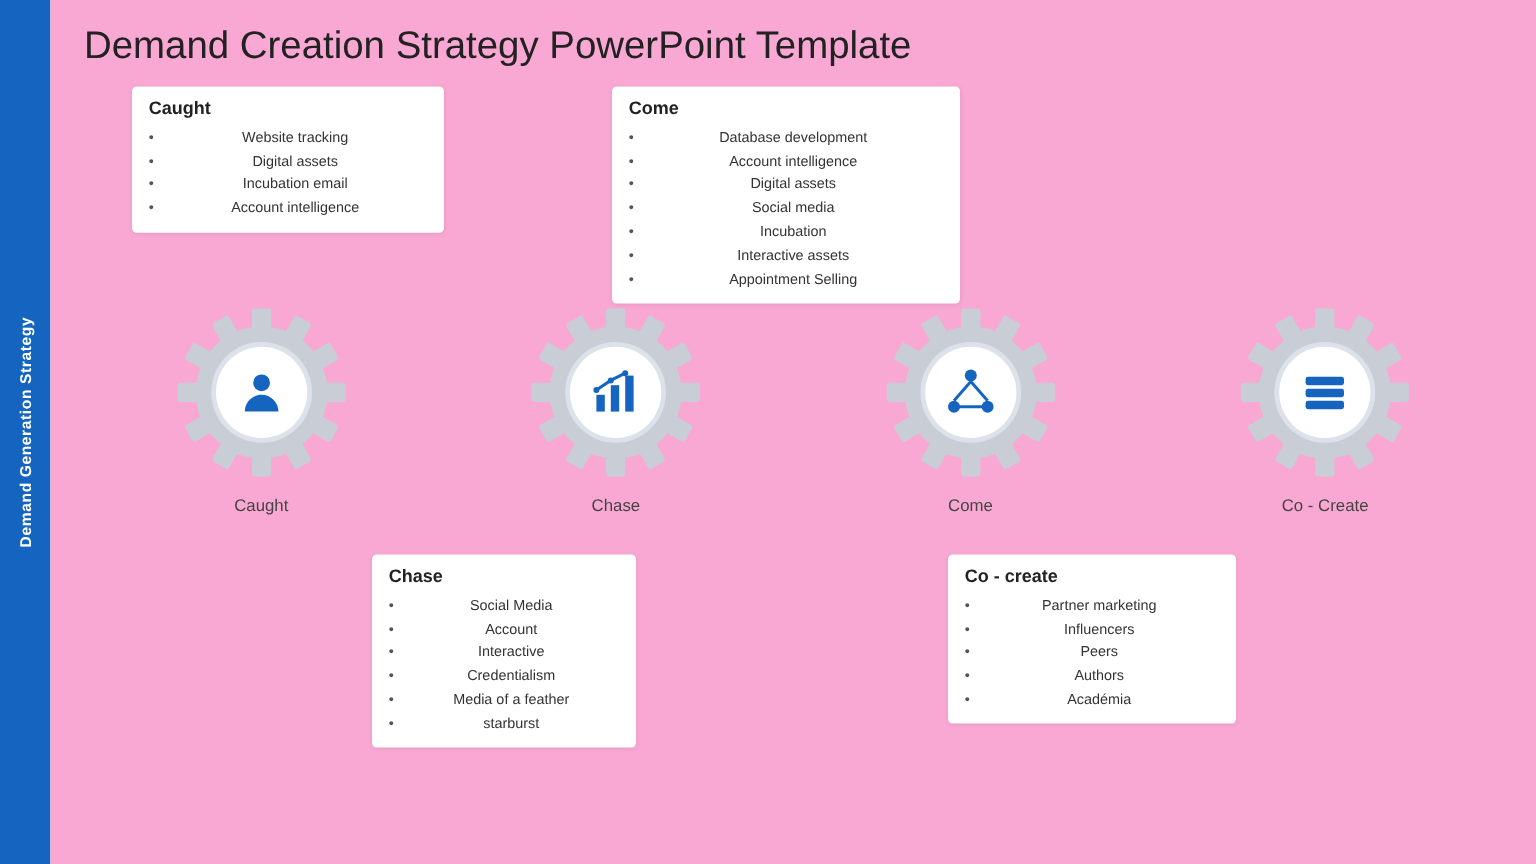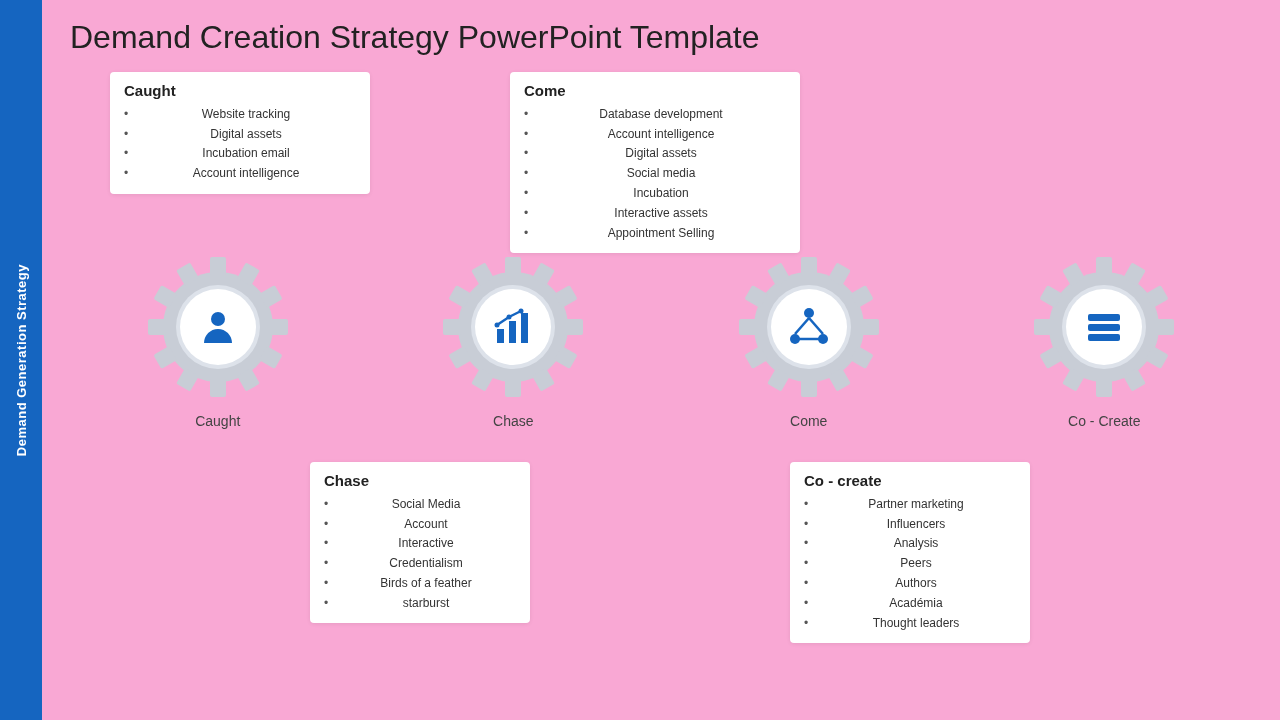--- a/index.html
+++ b/index.html
@@ -353,32 +353,30 @@
       </div>
     </div>
 
     <div class="box-chase-bottom">
       <div class="box-title">Chase</div>
       <ul class="box-list">
         <li>Social Media</li>
         <li>Account</li>
         <li>Interactive</li>
         <li>Credentialism</li>
-        <li>Birds of a feather</li>
+        <li>Media of a feather</li>
         <li>starburst</li>
       </ul>
     </div>
 
     <div class="box-cocreate-bottom">
       <div class="box-title">Co - create</div>
       <ul class="box-list">
         <li>Partner marketing</li>
         <li>Influencers</li>
-        <li>Analysis</li>
         <li>Peers</li>
         <li>Authors</li>
         <li>Académia</li>
-        <li>Thought leaders</li>
       </ul>
     </div>
 
   </div>
 </div>
 
 </body></html>

